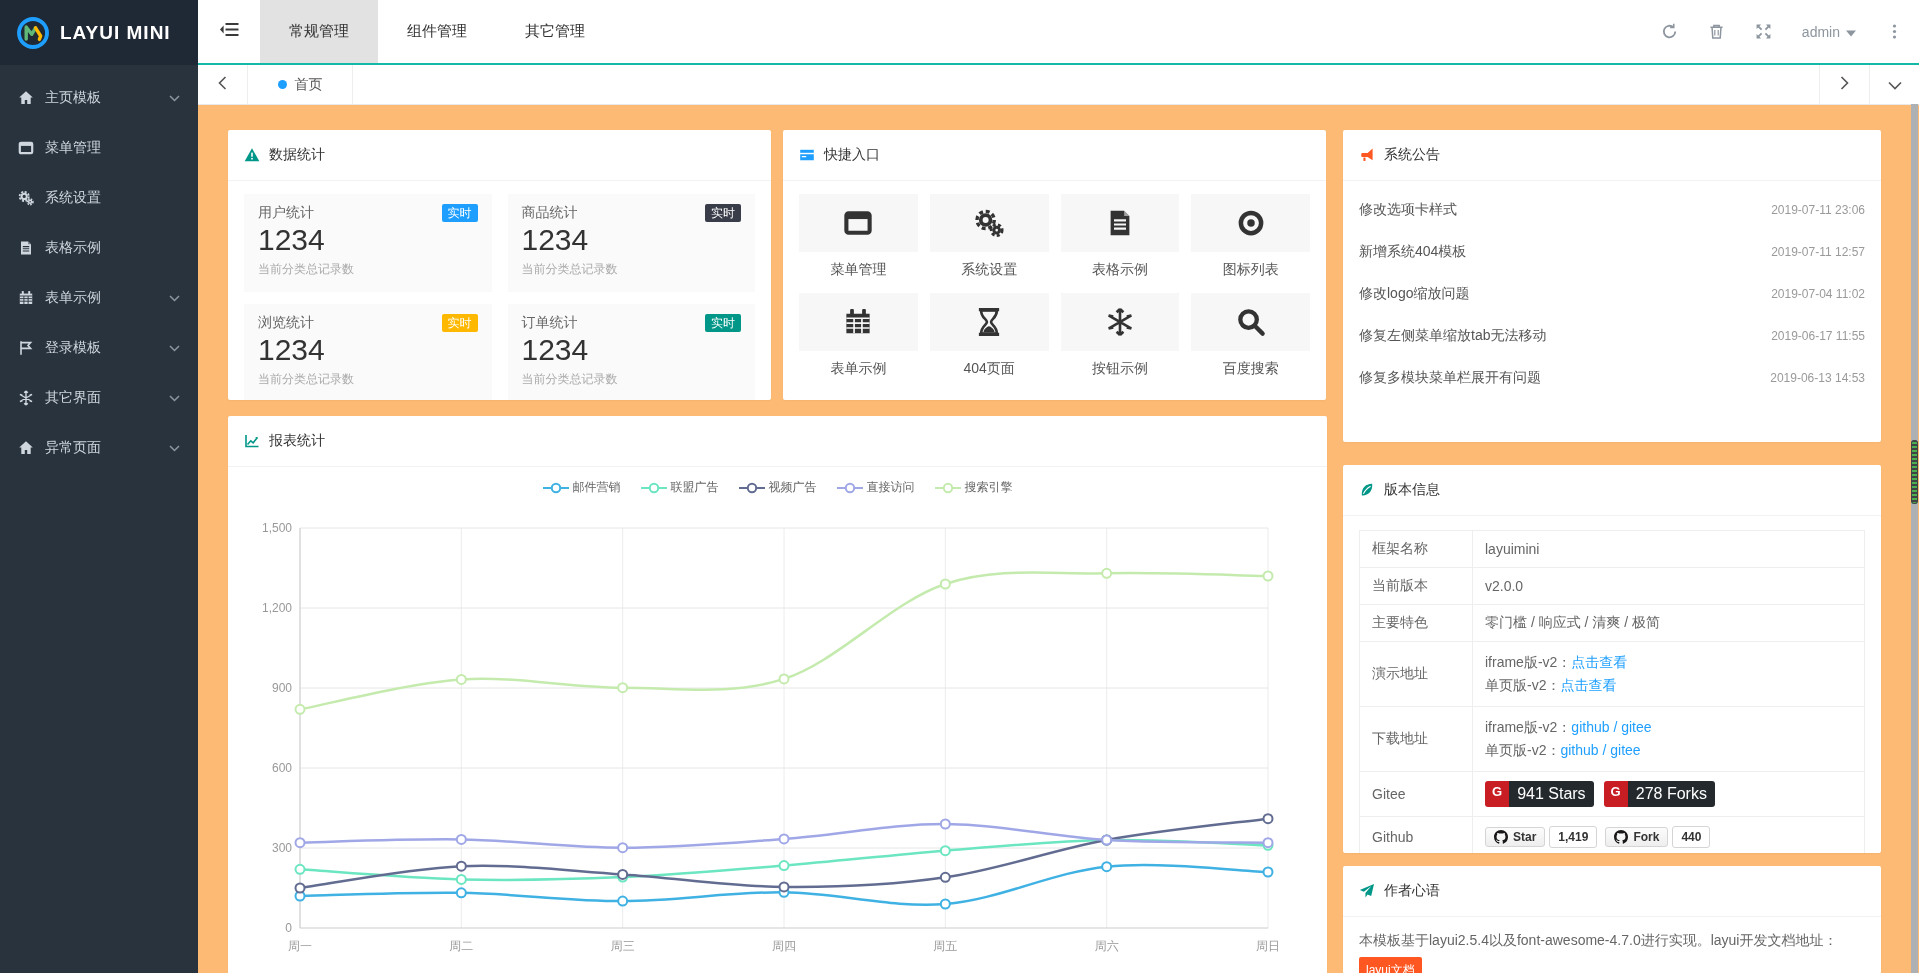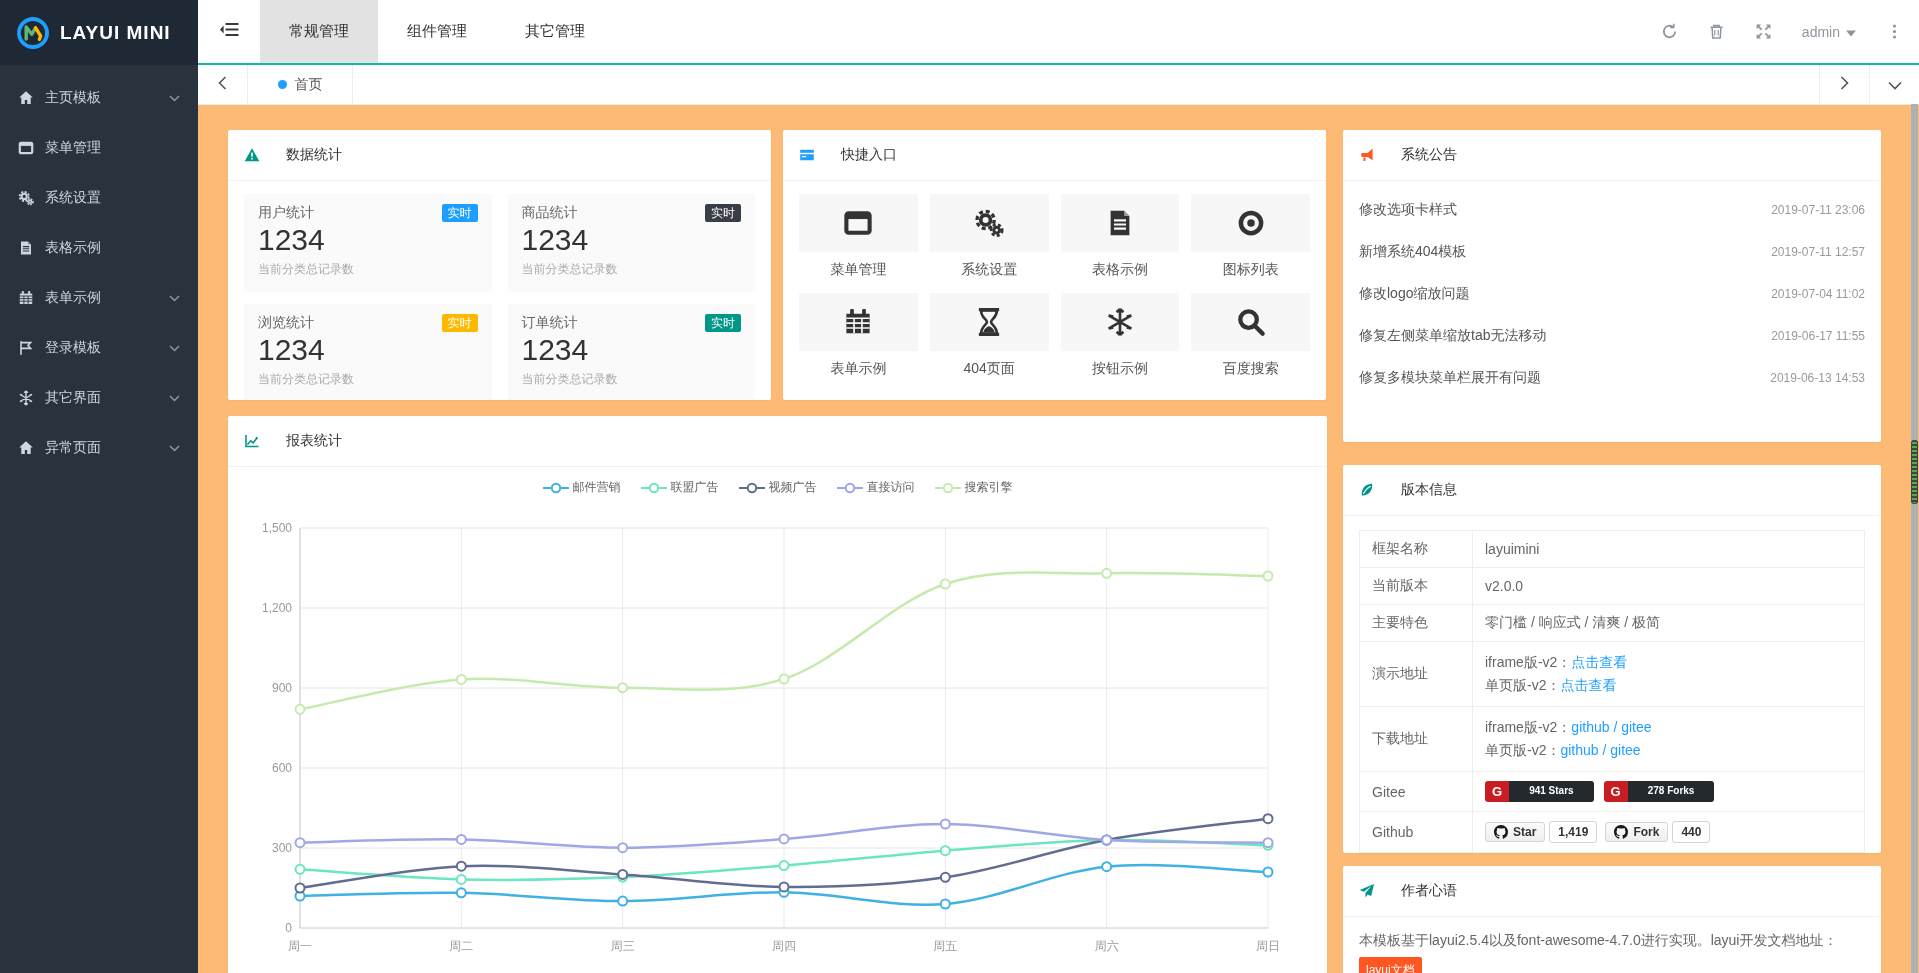--- a/index.html
+++ b/index.html
@@ -32,21 +32,21 @@
   .tb-cell{width:49px;display:flex;align-items:center;justify-content:center;cursor:pointer;color:#555;}
   .tb-cell svg{width:9px;height:14px;}
   .tb-cell.l{border-right:1px solid #eee;}
   .tb-cell.r{border-left:1px solid #eee;}
   .tb-cell.dn svg{width:14px;height:9px;}
   .tab-home{width:104px;display:flex;align-items:center;justify-content:center;gap:8px;font-size:14px;color:#555;border-right:1px solid #eee;cursor:pointer;}
   .tab-dot{width:9px;height:9px;border-radius:50%;background:#1E9FFF;}
   .tabbar-spacer{flex:1;}
   
   .panel{position:absolute;background:#fff;border-radius:2px;box-shadow:0 1px 2px rgba(0,0,0,.04);overflow:hidden;box-sizing:border-box;}
-  .panel-title{height:50px;display:flex;align-items:center;gap:26px;padding:0 16px;font-size:14px;color:#333;border-bottom:1px solid #f2f2f2;}
+  .panel-title{height:50px;display:flex;align-items:center;gap:9px;padding:0 16px;font-size:14px;color:#333;border-bottom:1px solid #f2f2f2;}
   .pt-icon{display:flex;}
   .pt-icon svg{width:16px;height:16px;}
   #panel-stats{left:228px;top:130px;width:543px;height:270px;}
   #panel-quick{left:783px;top:130px;width:543px;height:270px;}
   #panel-chart{left:228px;top:416px;width:1099px;height:600px;}
   #panel-announce{left:1343px;top:130px;width:538px;height:312px;}
   #panel-version{left:1343px;top:465px;width:538px;height:388px;}
   #panel-author{left:1343px;top:866px;width:538px;height:160px;}
   
   .stats-body{display:grid;grid-template-columns:1fr 1fr;gap:12px 16px;padding:13px 16px;}
@@ -75,21 +75,21 @@
   .ann-date{font-size:12px;color:#9a9a9a;}
   
   .ver-body{padding:14px 16px;}
   table.ver{width:100%;border-collapse:collapse;}
   table.ver td{border:1px solid #eee;font-size:14px;color:#666;padding:9px 12px;vertical-align:middle;}
   td.ver-label{width:88px;}
   .ver-line{line-height:1.65;}
   a.blue-link{color:#1E9FFF;text-decoration:none;cursor:pointer;}
   .gitee-badge{display:inline-flex;margin-right:10px;cursor:pointer;vertical-align:middle;border-radius:3px;overflow:hidden;}
   .gitee-g{background:#c71d23;color:#fff;font-weight:bold;font-size:13px;padding:3px 7px;}
-  .gitee-txt{background:#24292e;color:#fff;font-weight:bold;font-size:10px;padding:4px 20px;}
+  .gitee-txt{background:#24292e;color:#fff;font-weight:normal;font-size:16px;padding:4px 8px;}
   .gh-group{display:inline-flex;align-items:center;margin-right:8px;vertical-align:middle;}
   .gh-btn{display:inline-flex;align-items:center;gap:5px;border:1px solid #d5d5d5;background:linear-gradient(#fcfcfc,#eee);padding:2px 8px;border-radius:3px;font-size:12px;font-weight:bold;color:#333;cursor:pointer;}
   .gh-btn svg{width:14px;height:14px;}
   .gh-count{border:1px solid #d5d5d5;background:#fff;padding:3px 8px;border-radius:3px;margin-left:4px;font-size:12px;font-weight:bold;color:#333;cursor:pointer;}
   
   .author-body{padding:12px 16px;font-size:14px;color:#666;line-height:1.7;}
   .doc-badge{display:inline-block;background:#FF5722;color:#fff;font-size:12px;padding:3px 7px;border-radius:2px;cursor:pointer;margin:4px 0 6px 0;}
   
   .scroll-track{position:absolute;right:1px;top:104px;bottom:0;width:7px;background:#adb1b4;z-index:9;}
   .scroll-thumb{position:absolute;left:0;top:336px;width:7px;height:64px;border-radius:4px;background:repeating-linear-gradient(180deg,#3f4346 0 2px,#4caf50 2px 4px);box-shadow:0 0 0 1px #3f4346 inset;cursor:pointer;}

